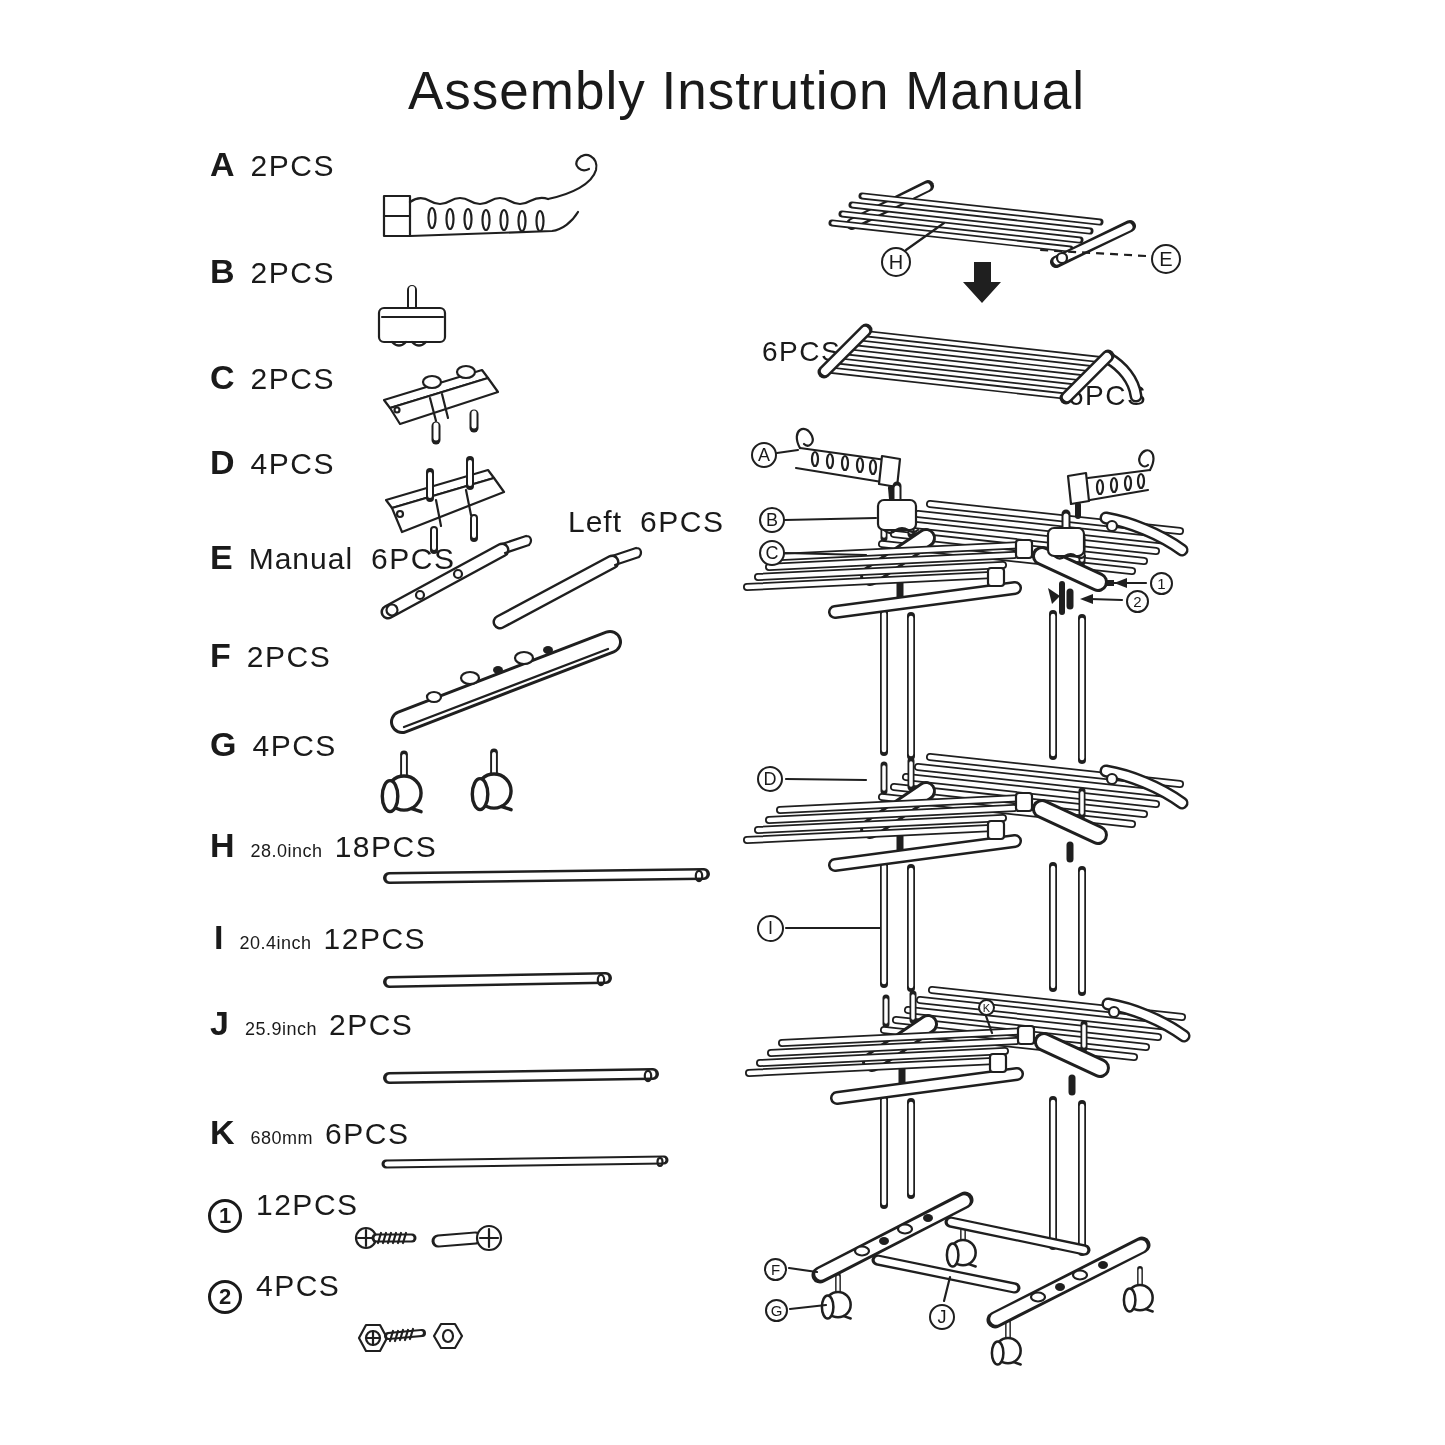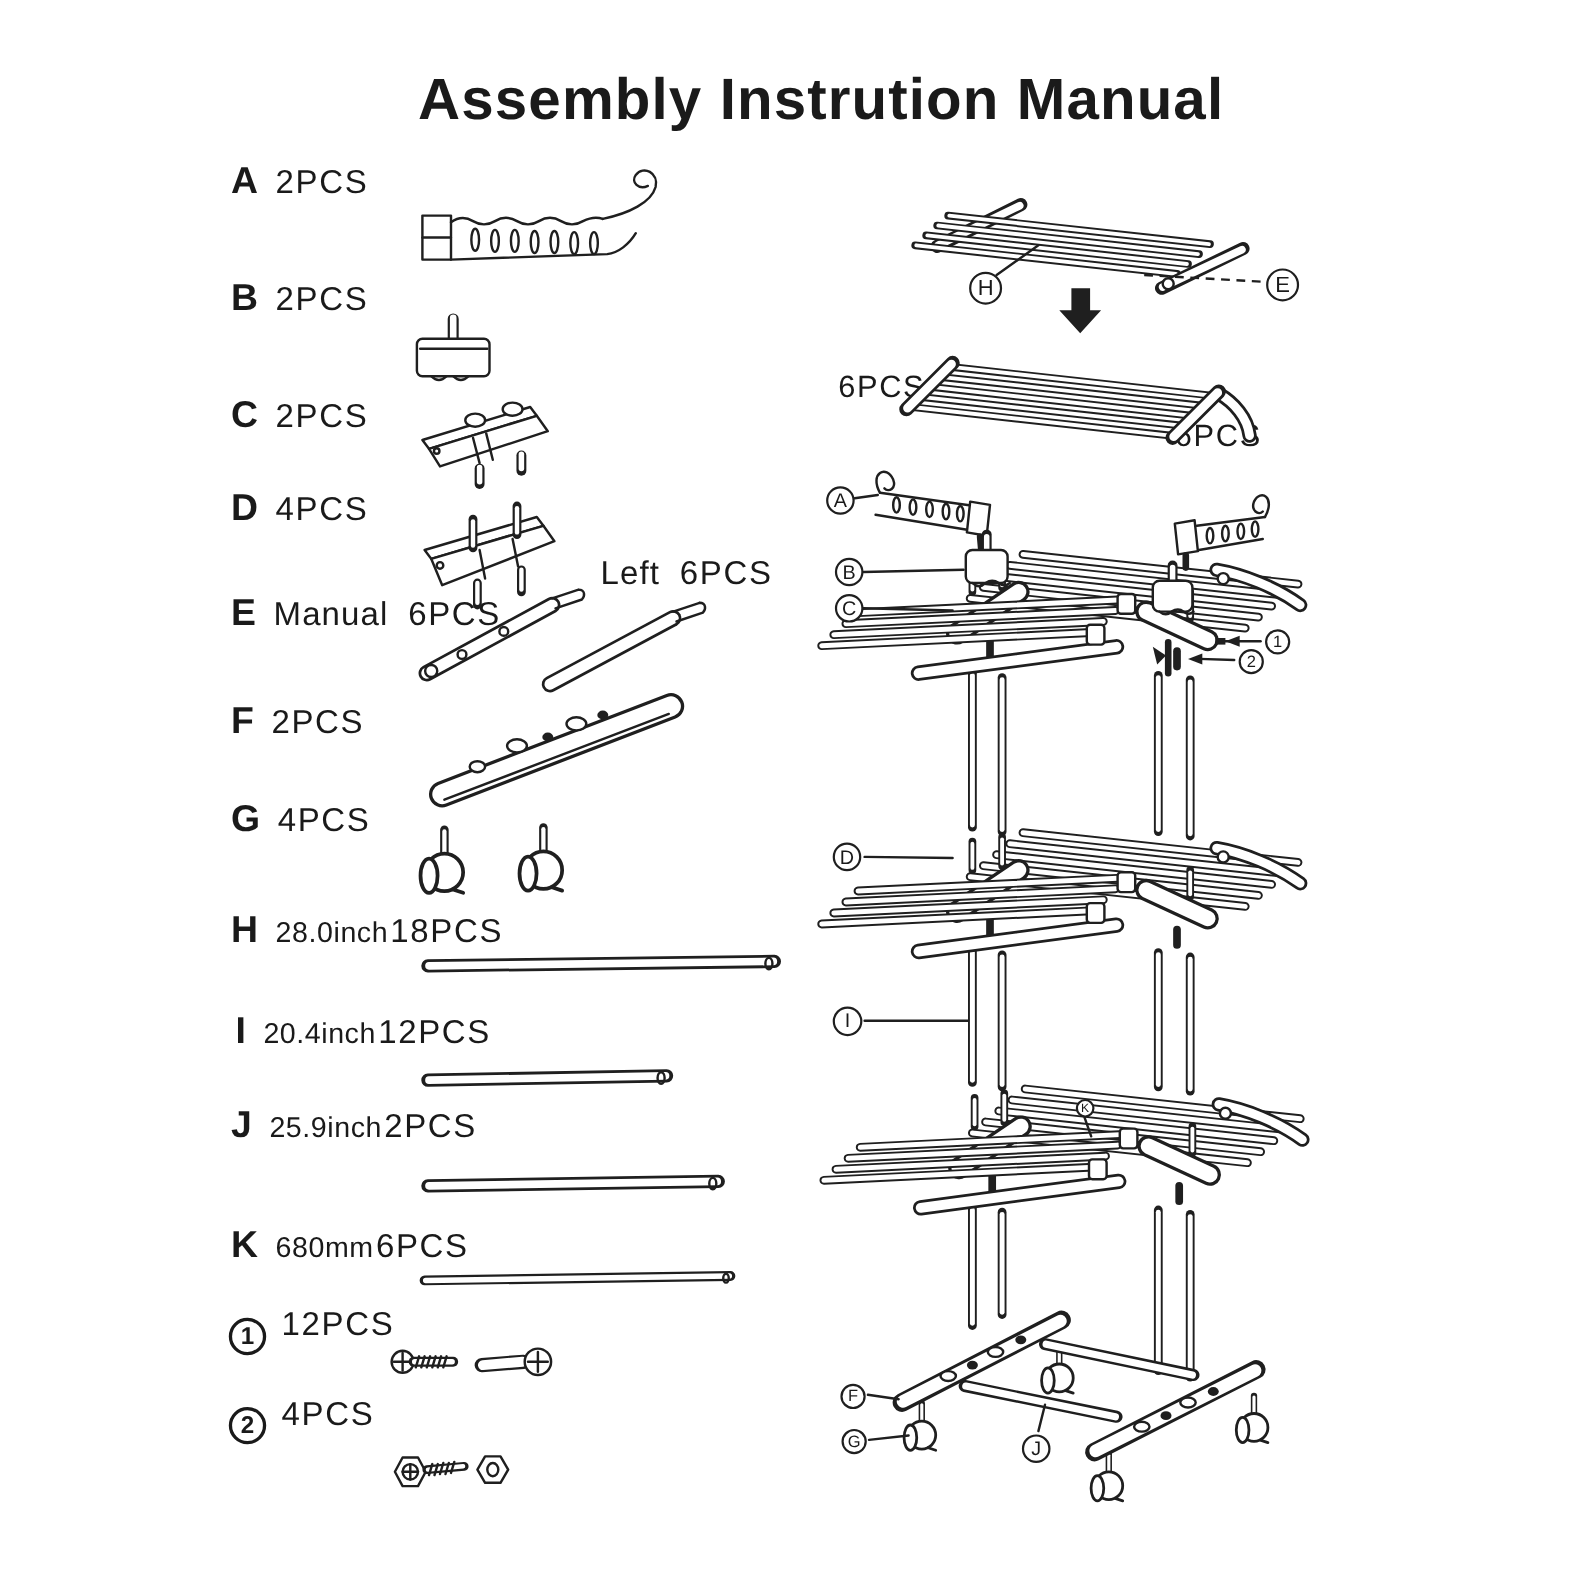--- a/index.html
+++ b/index.html
@@ -1,30 +1,30 @@
 <!DOCTYPE html>
 <html><head>
 <meta charset="utf-8">
 <style>
   html,body{margin:0;padding:0;background:#fff;}
   #page{position:relative;width:1445px;height:1445px;background:#fff;overflow:hidden;
         font-family:"Liberation Sans",sans-serif;color:#1a1a1a;}
   .title{position:absolute;left:0;right:0;top:60px;text-align:center;
-         font-size:53px;font-weight:bold;letter-spacing:1px;padding-left:48px;}
+         font-size:53px;font-weight:normal;letter-spacing:1px;padding-left:48px;}
   .art{position:absolute;left:0;top:0;width:1445px;height:1445px;}
   .to{stroke:#1f1f1f;fill:none;stroke-linecap:round;stroke-linejoin:round}
   .ti{stroke:#fff;fill:none;stroke-linecap:round;stroke-linejoin:round}
   .ln{stroke:#1f1f1f;fill:none;stroke-width:2.2;stroke-linecap:round;stroke-linejoin:round}
   .wh{fill:#fff;stroke:#1f1f1f;stroke-width:2.2;stroke-linejoin:round}
   .fl{fill:#1f1f1f;stroke:none}
   .dsh{stroke:#1f1f1f;stroke-width:2.2;stroke-dasharray:8 6;fill:none}
   .prow{position:absolute;display:flex;align-items:baseline;white-space:nowrap;}
   .pl{font-size:34px;font-weight:bold;margin-right:16px;}
   .pside{font-size:30px;margin-right:18px;letter-spacing:1px;}
-  .psize{font-size:26px;margin-right:2px;letter-spacing:.5px;}
+  .psize{font-size:18px;margin-right:12px;letter-spacing:.5px;}
   .pq{font-size:30px;letter-spacing:1.5px;}
   .circ{display:inline-flex;width:34px;height:34px;border:3px solid #1a1a1a;border-radius:50%;
         align-items:center;justify-content:center;font-size:22px;font-weight:bold;
         transform:translateY(8px);margin-right:14px;box-sizing:border-box;}
   .callout{position:absolute;border:2.4px solid #1f1f1f;border-radius:50%;background:#fff;
            display:flex;align-items:center;justify-content:center;box-sizing:border-box;}
   .qty-label{position:absolute;font-size:28px;letter-spacing:1.5px;}
 </style>
 </head>
 <body>
@@ -47,21 +47,21 @@
   </div>
   <div class="prow" style="left:210px;top:443px">
     <span class="pl">D</span>
     <span class="pq">4PCS</span>
   </div>
   <div class="prow" style="left:210px;top:538px">
     <span class="pl">E</span>
     <span class="pside">Manual</span>
     <span class="pq">6PCS</span>
   </div>
-  <div class="prow" style="left:546px;top:505px">
+  <div class="prow" style="left:568px;top:505px">
     <span class="pside">Left</span>
     <span class="pq">6PCS</span>
   </div>
   <div class="prow" style="left:210px;top:636px">
     <span class="pl">F</span>
     <span class="pq">2PCS</span>
   </div>
   <div class="prow" style="left:210px;top:725px">
     <span class="pl">G</span>
     <span class="pq">4PCS</span>

